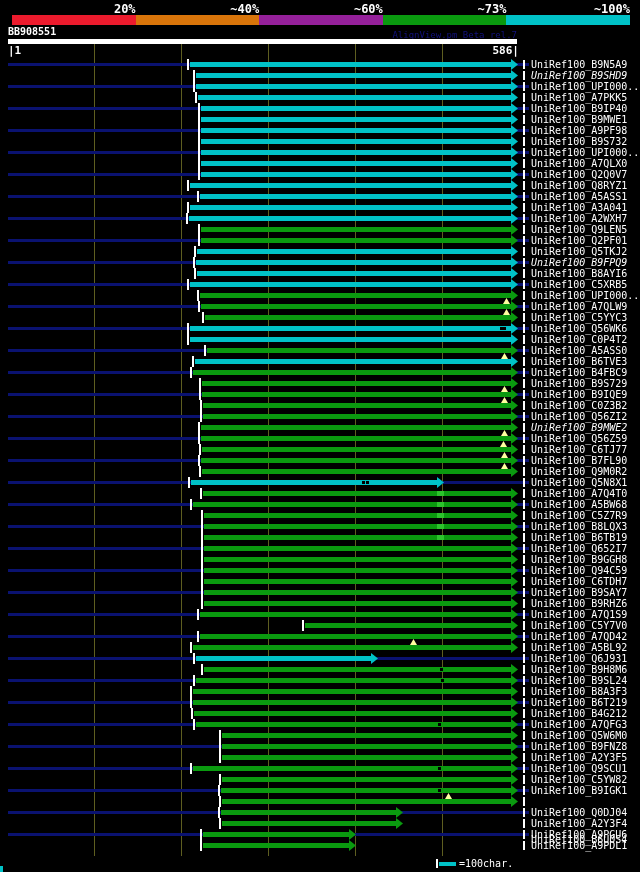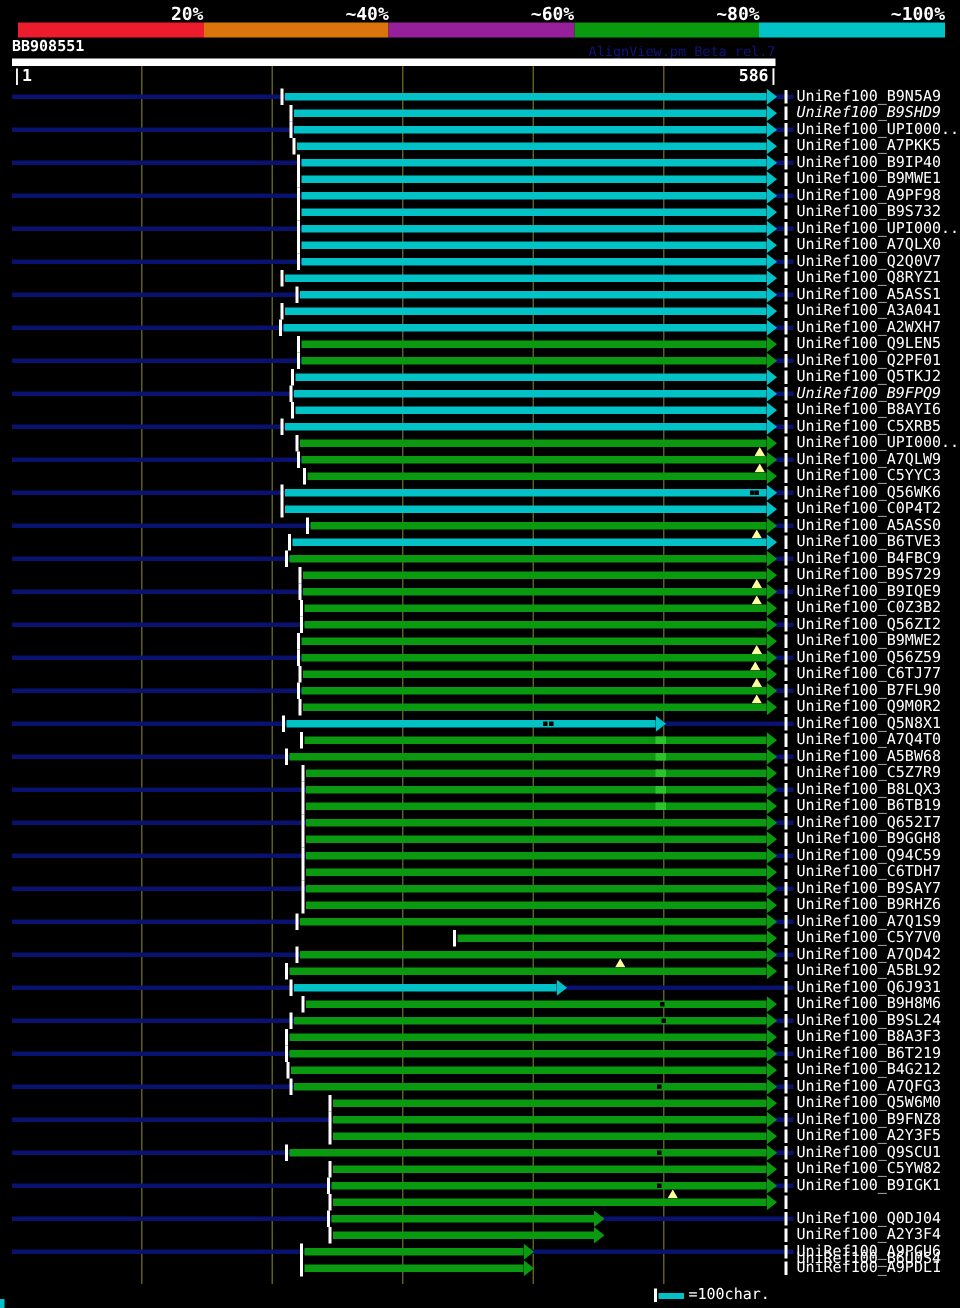--- a/index.html
+++ b/index.html
@@ -33,21 +33,21 @@
 
 <div id="screen">
   <div id="key">
       <div class="keyseg" style="left: 12px; width: 123.6px; background: rgb(236, 27, 45);"></div>
       <div class="keylabel" style="right: 504.4px;">20%</div>
       <div class="keyseg" style="left: 135.6px; width: 123.6px; background: rgb(217, 117, 10);"></div>
       <div class="keylabel" style="right: 380.8px;">~40%</div>
       <div class="keyseg" style="left: 259.2px; width: 123.6px; background: rgb(149, 32, 154);"></div>
       <div class="keylabel" style="right: 257.2px;">~60%</div>
       <div class="keyseg" style="left: 382.8px; width: 123.6px; background: rgb(10, 154, 15);"></div>
-      <div class="keylabel" style="right: 133.6px;">~80%</div>
+      <div class="keylabel" style="right: 133.6px;">~73%</div>
       <div class="keyseg" style="left: 506.4px; width: 123.6px; background: rgb(0, 194, 199);"></div>
       <div class="keylabel" style="right: 10px;">~100%</div>
     </div>
   <span id="query-id">BB908551</span>
   <span id="app-credit">AlignView.pm Beta rel.7</span>
   <div id="query-bar"></div>
   <span id="scale-start">|1</span>
   <span id="scale-end">586|</span>
   <div id="plot">
       <div class="gridline" style="left: 94.1px; background: rgb(94, 94, 32);"></div>
@@ -303,21 +303,21 @@
         <div class="rowlabel" style="top: 1px;">UniRef100_C0Z3B2</div>
       </div>
       <div style="position: absolute; left: 0px; top: 410px; width: 640px; height: 11px;">
         <div class="rowline" style="left: 8px; top: 5px; width: 521px; background: rgb(10, 18, 112);"></div>
         <div class="tick" style="left: 200px; top: 1px;"></div>
         <div class="bar" style="left: 203px; top: 4px; width: 308px; background: rgb(10, 154, 15);"></div>
         <div class="arrow" style="left: 511px; top: 1px; background: rgb(10, 154, 15);"></div>
         <div class="enddash" style="left: 523px; top: 2px;"></div>
         <div class="rowlabel" style="top: 1px;">UniRef100_Q56ZI2</div>
       </div>
-      <div style="position: absolute; left: 0px; top: 421px; width: 640px; height: 11px;">
+      <div style="position: absolute; left: 0px; top: 421px; width: 640px; height: 11px; font-style: italic;">
         <div class="tick" style="left: 198px; top: 1px;"></div>
         <div class="bar" style="left: 201px; top: 4px; width: 310px; background: rgb(10, 154, 15);"></div>
         <div class="arrow" style="left: 511px; top: 1px; background: rgb(10, 154, 15);"></div>
         <div class="enddash" style="left: 523px; top: 2px;"></div>
         <div class="rowlabel" style="top: 1px;">UniRef100_B9MWE2</div>
       </div>
       <div style="position: absolute; left: 0px; top: 432px; width: 640px; height: 11px;">
         <div class="rowline" style="left: 8px; top: 5px; width: 521px; background: rgb(10, 18, 112);"></div>
         <div class="tick" style="left: 198px; top: 1px;"></div>
         <div class="bar" style="left: 201px; top: 4px; width: 310px; background: rgb(10, 154, 15);"></div>

